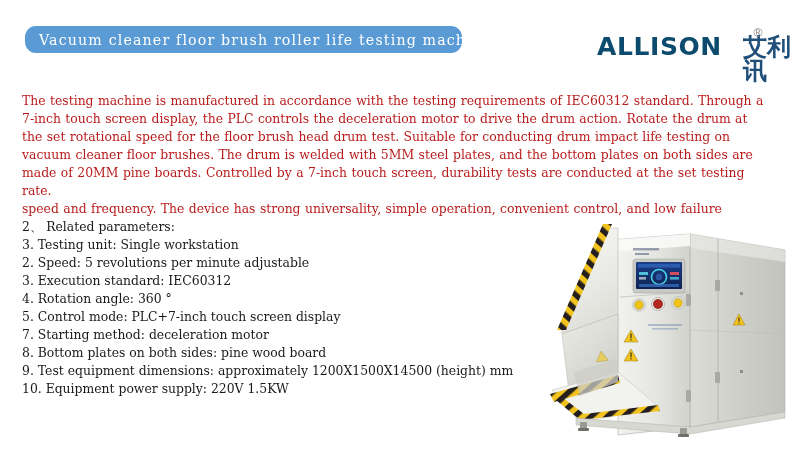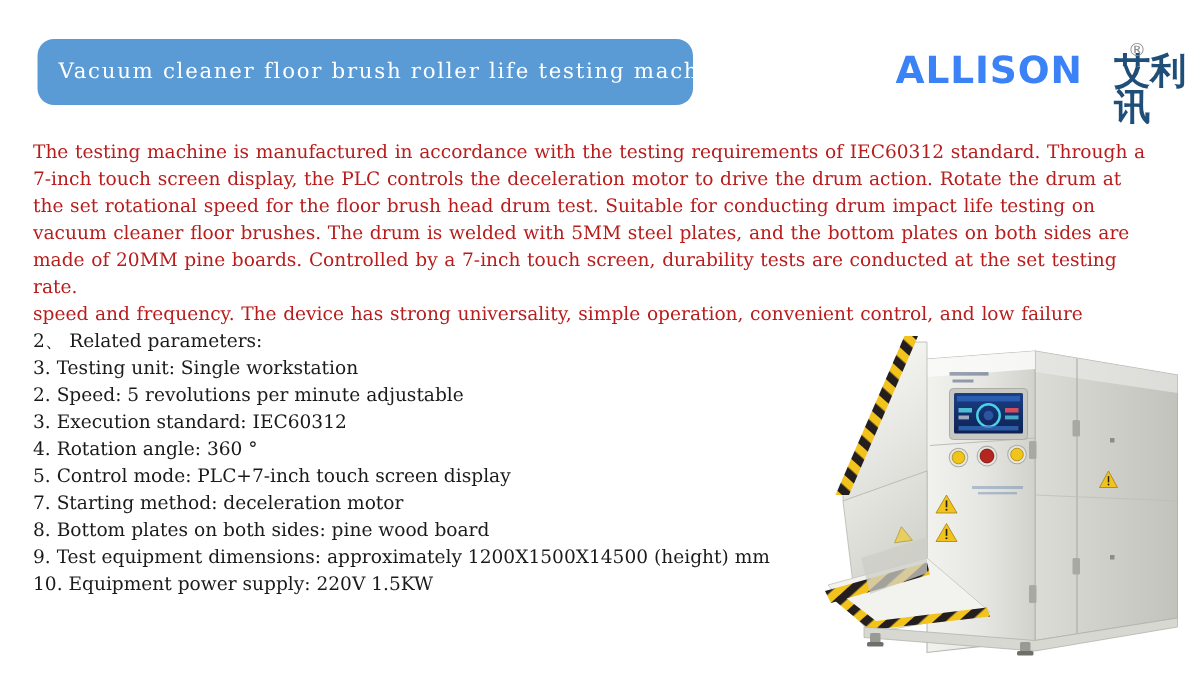--- a/index.html
+++ b/index.html
@@ -10,21 +10,21 @@
     overflow:hidden;
     position:relative;
   }
   .page{position:relative;width:800px;height:450px;}
 
   
   .header{position:absolute;left:0;top:0;width:800px;height:88px;}
 
   .title-banner{
     position:absolute;left:25px;top:26px;
-    width:437px;height:44px;
+    width:437px;height:27px;
     background:#5b9bd5;
     border-radius:11px;
     display:flex;align-items:center;
   }
   .title-banner .title-text{
     color:#ffffff;
     font-family:"DejaVu Serif", serif;
     font-size:14.2px;
     letter-spacing:1.15px;
     padding-left:14px;
@@ -33,21 +33,21 @@
 
   .logo{
     position:absolute;left:597px;top:34px;
     height:34px;
     display:flex;align-items:baseline;
   }
   .logo-latin{
     font-family:"DejaVu Sans", sans-serif;
     font-weight:bold;
     font-size:25px;
-    color:#3b82f6;
+    color:#0c4a6e;
     letter-spacing:0.6px;
     line-height:1;
   }
   .logo-cjk{
     font-family:"DejaVu Sans", sans-serif;
     font-weight:bold;
     font-size:24px;
     color:#1f4e79;
     margin-left:21px;
     line-height:1;

